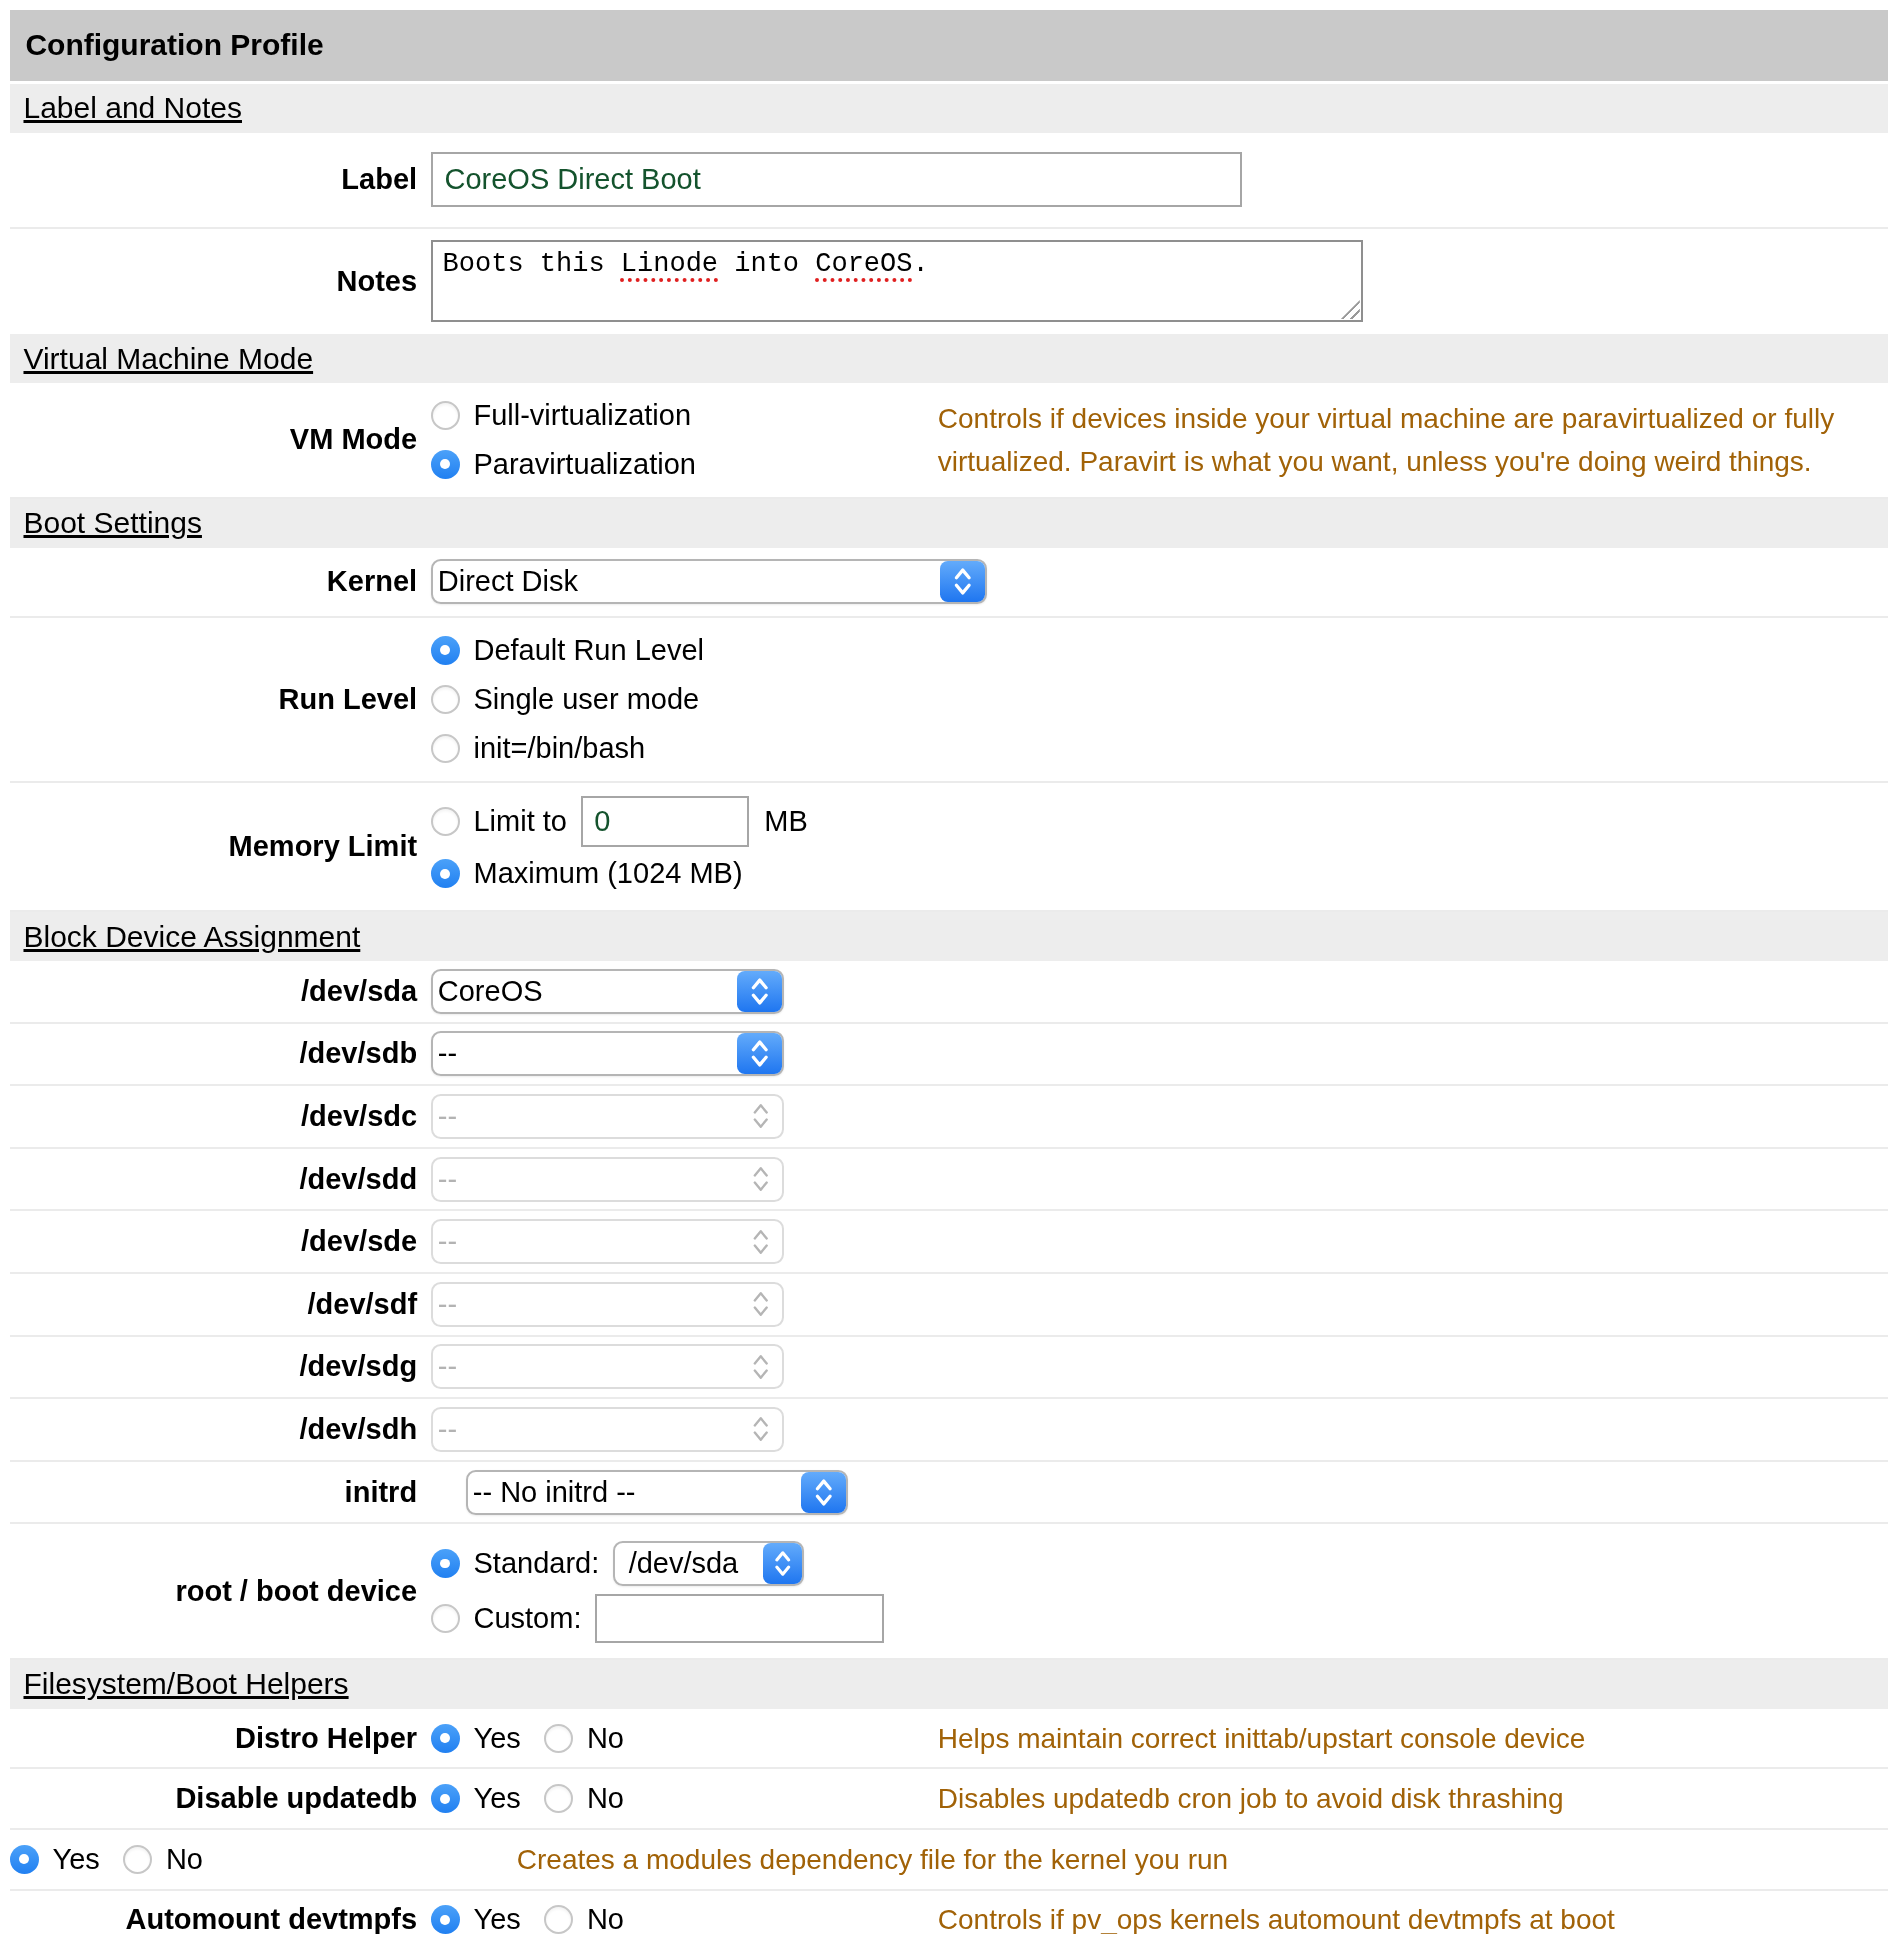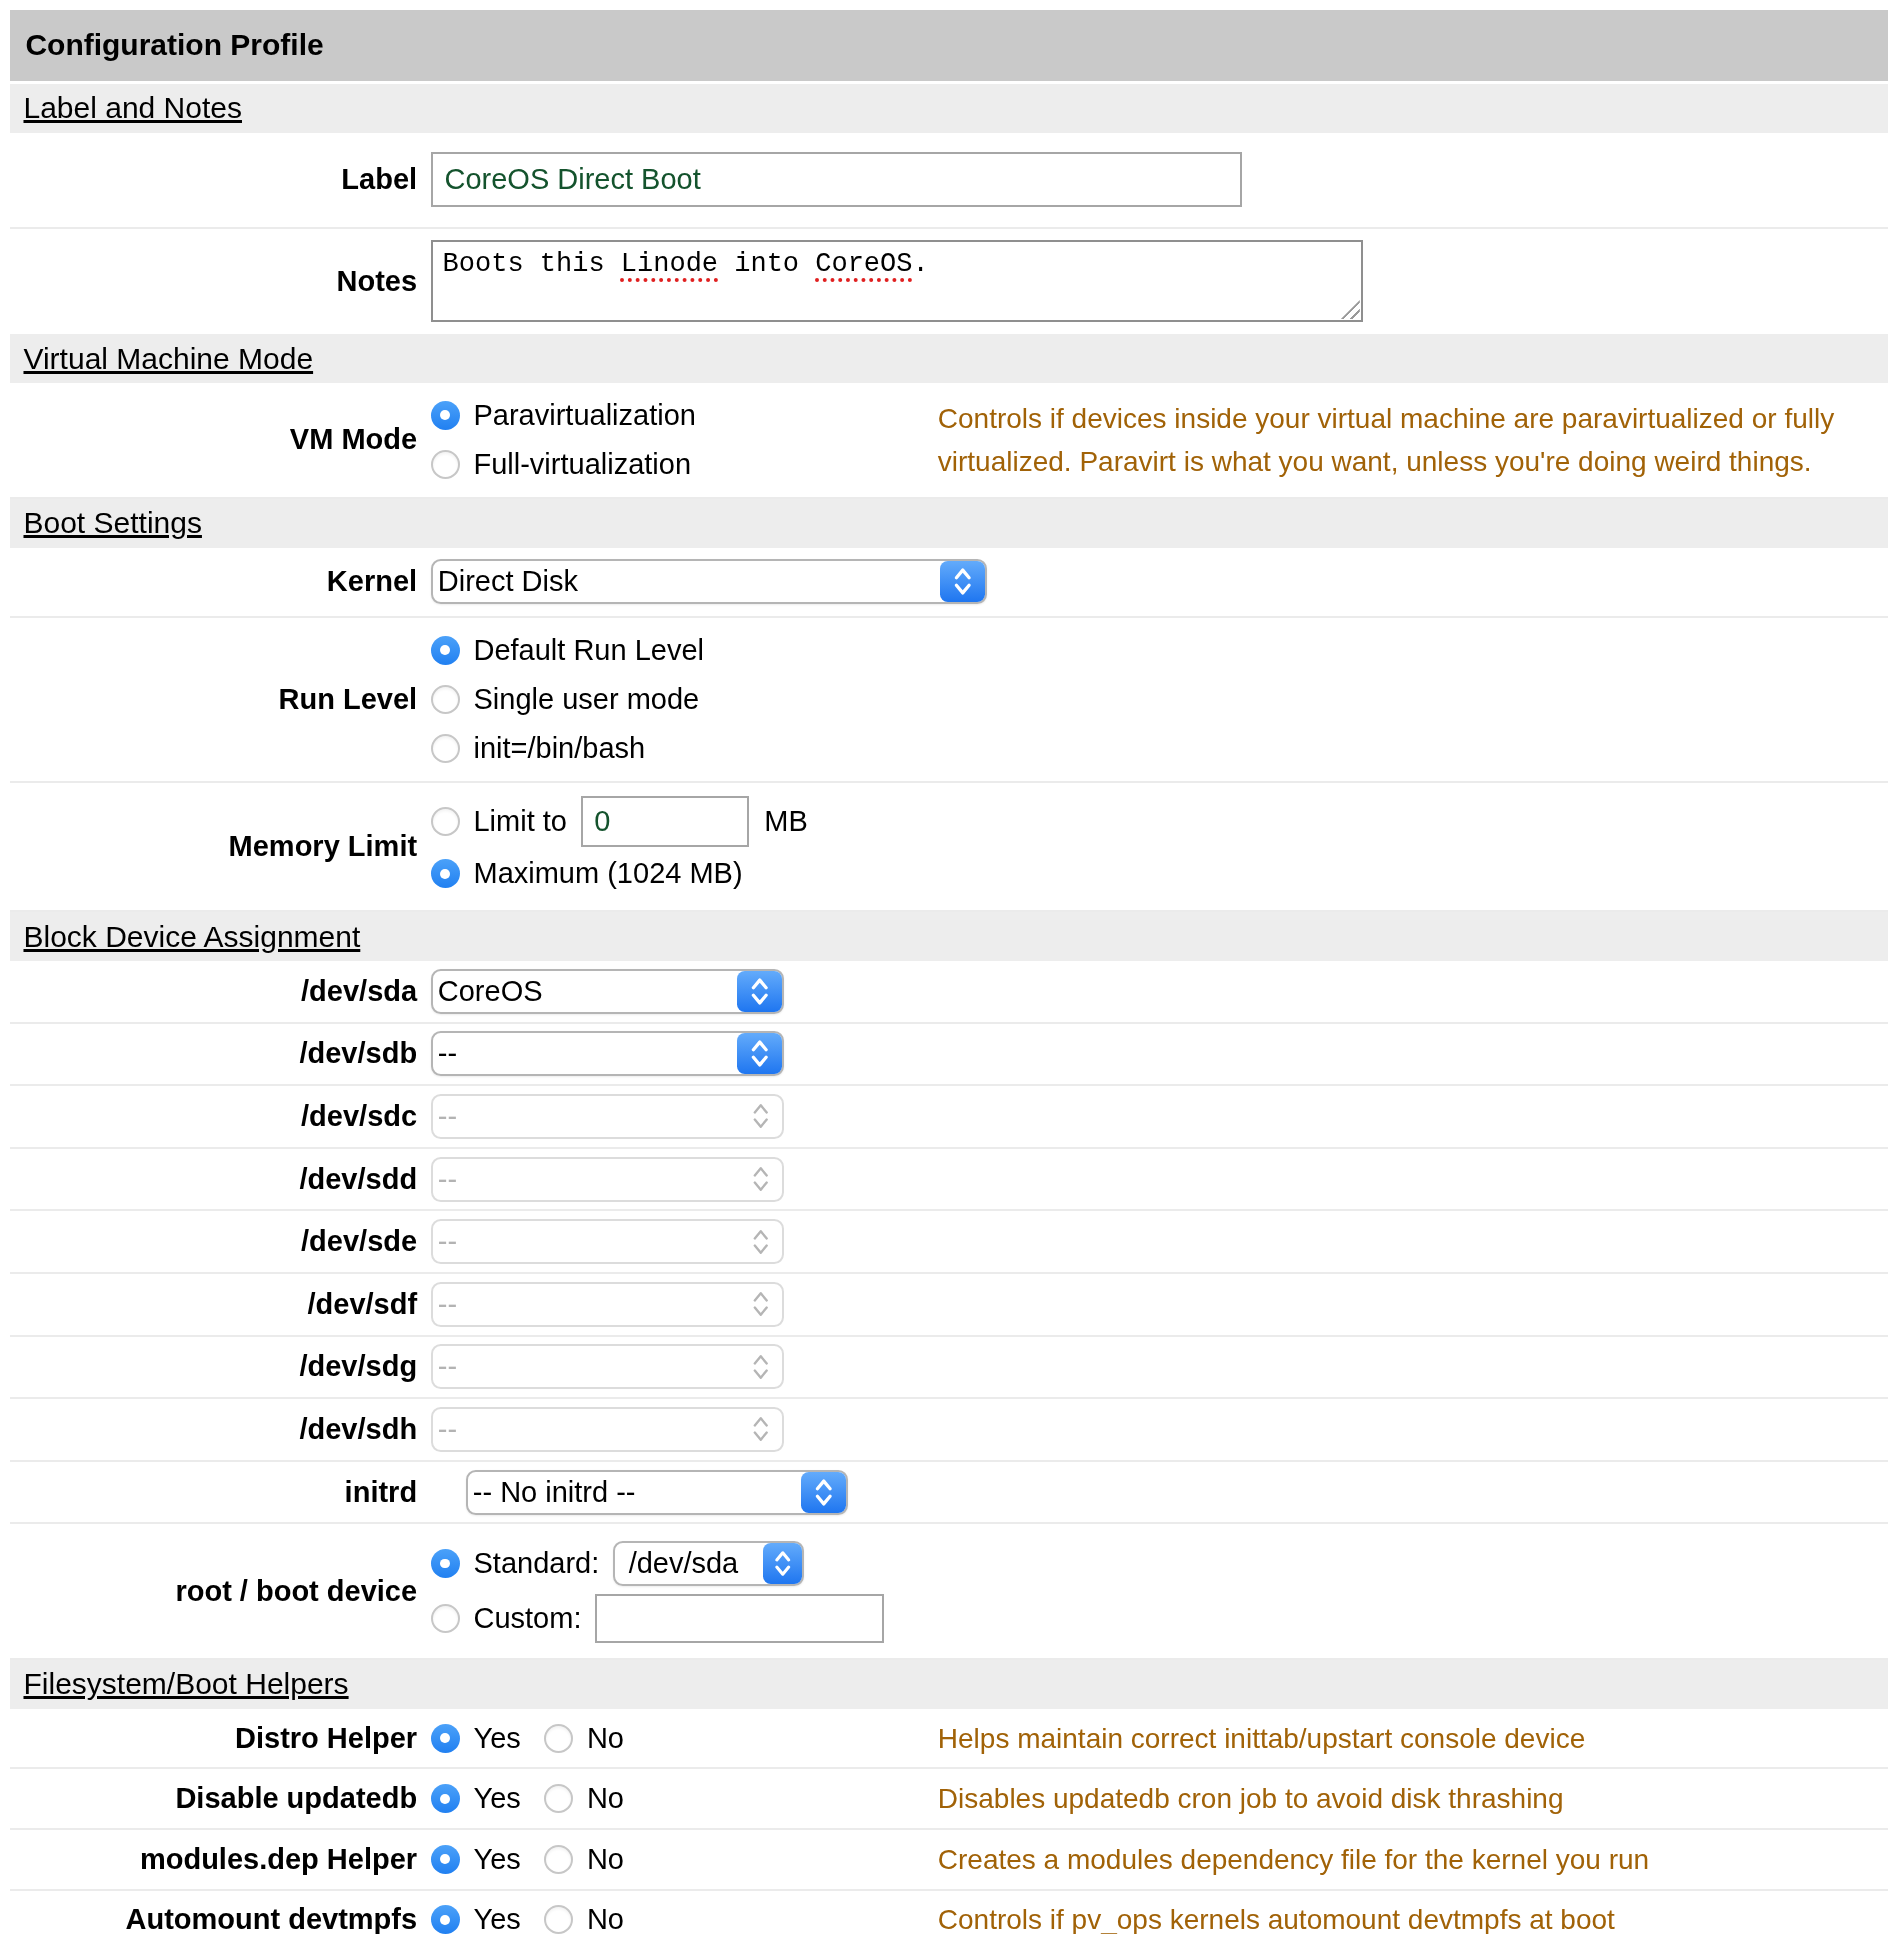--- a/index.html
+++ b/index.html
@@ -96,26 +96,26 @@
   </div>
 
   <div class="secbar">
     <span>Virtual Machine Mode</span>
   </div>
 
   <div class="row pad-sm">
     <div class="lbl">VM Mode</div>
     <div class="ctl w520">
       <div class="opt">
+        <span class="radio"></span>
+        <span>Full-virtualization</span>
+      </div>
+      <div class="opt">
         <span class="radio on"></span>
         <span>Paravirtualization</span>
-      </div>
-      <div class="opt">
-        <span class="radio"></span>
-        <span>Full-virtualization</span>
       </div>
     </div>
     <div class="help">Controls if devices inside your virtual machine are paravirtualized or fully virtualized. Paravirt is what you want, unless you're doing weird things.</div>
   </div>
 
   <div class="secbar">
     <span>Boot Settings</span>
   </div>
 
   <div class="row pad-md">
@@ -354,21 +354,20 @@
         <span class="radio on"></span>
         <span style="margin:0 23.4px 0 13.7px;">Yes</span>
         <span class="radio"></span>
         <span style="margin-left:13.7px;">No</span>
       </div>
     </div>
     <div class="help">Disables updatedb cron job to avoid disk thrashing</div>
   </div>
 
   <div class="row pad-sm">
-    <div class="lbl">modules.dep Helper</div>
     <div class="ctl w520">
       <div class="optline">
         <span class="radio on"></span>
         <span style="margin:0 23.4px 0 13.7px;">Yes</span>
         <span class="radio"></span>
         <span style="margin-left:13.7px;">No</span>
       </div>
     </div>
     <div class="help">Creates a modules dependency file for the kernel you run</div>
   </div>

